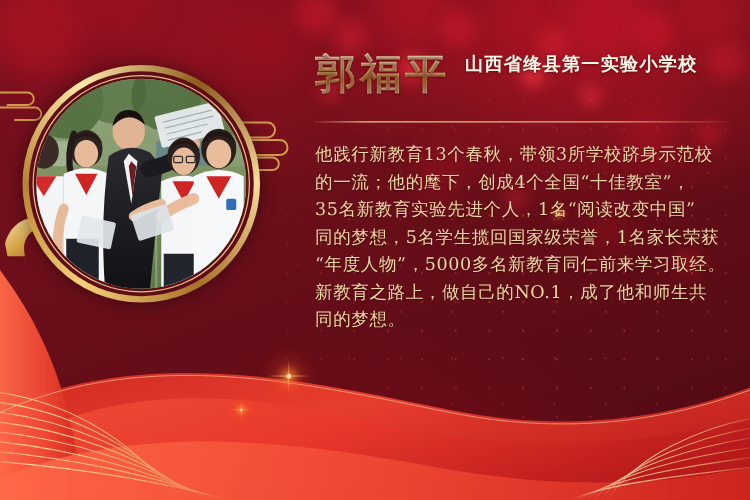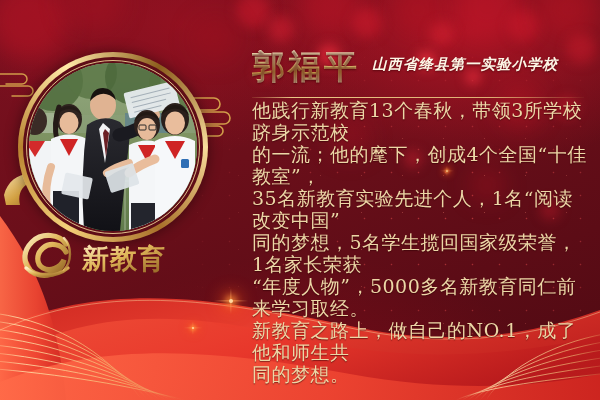--- a/index.html
+++ b/index.html
@@ -71,44 +71,43 @@
 
   
   .flourish{position:absolute;pointer-events:none;}
 
   
   .logo{position:absolute;left:14px;top:228px;width:180px;height:56px;}
   .logo svg{display:block;}
 
   
   .content{position:absolute;left:252px;top:42px;width:336px;}
-  .headline{display:flex;align-items:center;gap:12px;height:48px;}
+  .headline{display:flex;align-items:flex-start;gap:12px;height:48px;}
   .name{
     font-family:"DejaVu Serif","Liberation Serif",serif;
     font-size:33px;line-height:1;font-weight:700;letter-spacing:3px;
     background:linear-gradient(180deg,#fff4cf 0%,#f3d98f 38%,#d9ab4e 66%,#f6e6b4 100%);
     -webkit-background-clip:text;background-clip:text;color:transparent;
     text-shadow:0 1px 2px rgba(60,0,6,.55);
     white-space:nowrap;
   }
   .school{
     font-family:"DejaVu Sans","Liberation Sans",sans-serif;
     font-size:14.5px;font-weight:700;letter-spacing:1px;color:#fdf6e6;
     padding-bottom:3px;white-space:nowrap;
     text-shadow:0 1px 2px rgba(60,0,6,.6);
-    font-style:italic;
   }
   .divider{
     margin-top:7px;height:1px;width:332px;
     background:linear-gradient(90deg,rgba(214,170,92,.15),rgba(240,210,140,.95) 12%,rgba(236,203,130,.85) 72%,rgba(214,170,92,.05));
   }
   .body-text{
-    margin-top:1px;
+    margin-top:15px;
     font-family:"DejaVu Serif","Liberation Serif",serif;
-    font-size:19px;line-height:22px;color:#ecd7a6;letter-spacing:.5px;
+    font-size:14px;line-height:22px;color:#ecd7a6;letter-spacing:.5px;
     text-shadow:0 1px 1px rgba(50,0,6,.55);
   }
   .body-text p{margin:0;}
   .body-text p + p{margin-top:0;}
 </style>
 </head>
 <body>
 
 <div class="poster">
 
@@ -334,40 +333,20 @@
         <g opacity=".92">
           <rect x="78" y="104" width="30" height="22" rx="2" fill="#dde3e8" transform="rotate(-18 93 115)"></rect>
           <rect x="34" y="112" width="28" height="22" rx="2" fill="#e3e8ec" transform="rotate(12 48 123)"></rect>
         </g>
 
         <rect width="168" height="168" fill="none"></rect>
       </svg>
     </div>
   </div>
 
-  <div class="logo">
-    <svg viewBox="0 0 180 56" width="180" height="56">
-      <defs>
-        <linearGradient id="lg" x1="0" y1="0" x2="1" y2="1">
-          <stop offset="0" stop-color="#fff0c6"></stop>
-          <stop offset="0.45" stop-color="#e0b659"></stop>
-          <stop offset="1" stop-color="#8e5f20"></stop>
-        </linearGradient>
-      </defs>
-
-      <g>
-        <path d="M52,16 C46,6 28,4 18,14 C6,26 10,44 26,47 C38,49 48,42 50,32
-                 C46,40 36,44 29,40 C22,36 22,26 29,20 C36,14 48,16 52,24" fill="none" stroke="url(#lg)" stroke-width="5.2" stroke-linecap="round"></path>
-        <path d="M12,40 C22,50 42,50 54,40" fill="none" stroke="url(#lg)" stroke-width="3.4" stroke-linecap="round"></path>
-        <path d="M50,10 C58,18 58,34 50,42" fill="none" stroke="url(#lg)" stroke-width="2.4" stroke-linecap="round" opacity=".85"></path>
-      </g>
-
-      <text x="68" y="40" font-family="'DejaVu Serif','Liberation Serif',serif" font-size="27" font-weight="700" letter-spacing="1" fill="url(#lg)">新教育</text>
-    </svg>
-  </div>
 
   <div class="content">
 
     <div class="headline">
       <div class="name">郭福平</div>
       <div class="school">山西省绛县第一实验小学校</div>
     </div>
 
     <div class="divider"></div>
 

